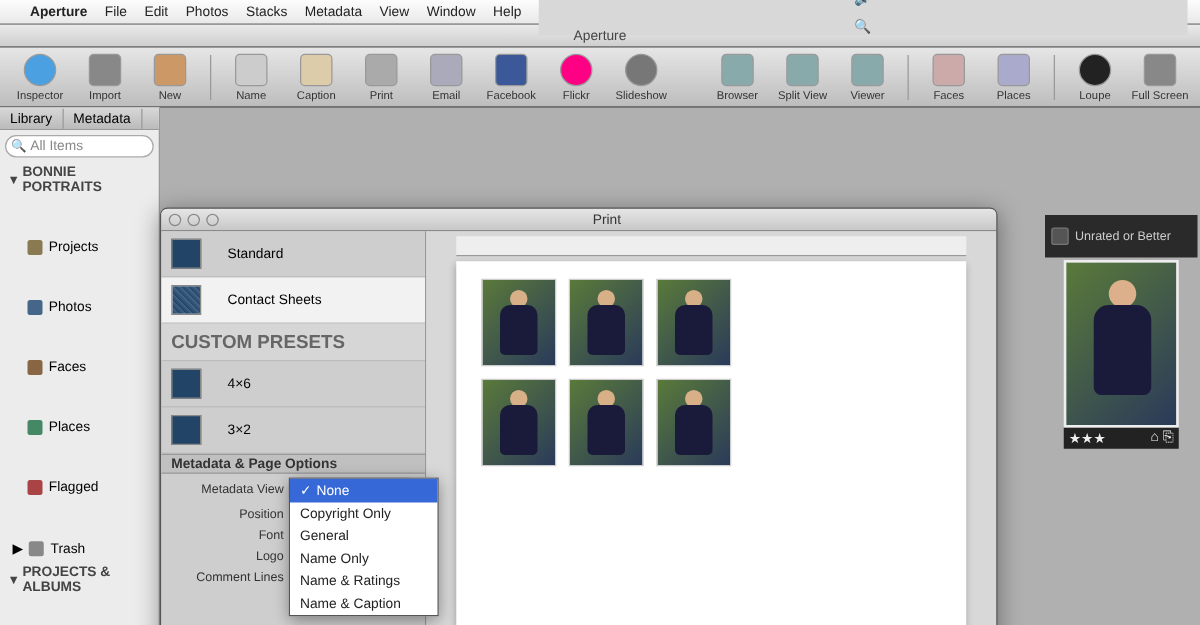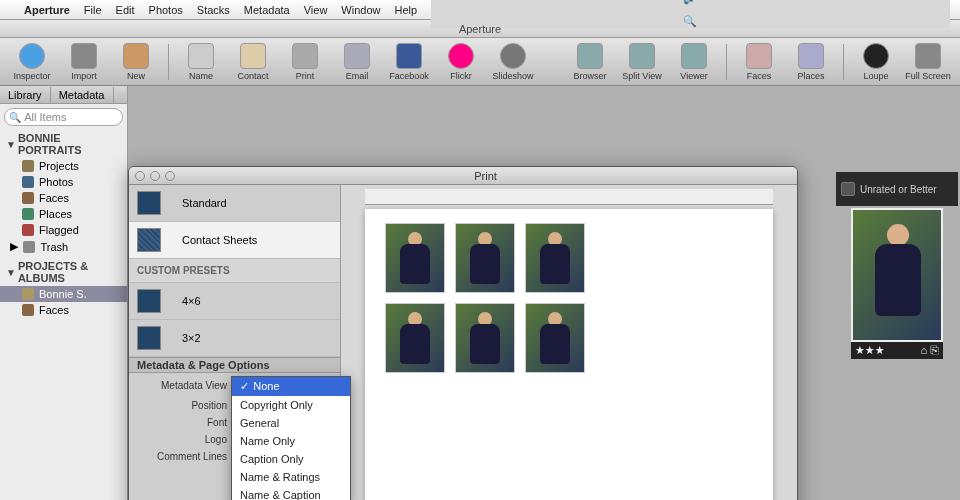--- a/index.html
+++ b/index.html
@@ -14,36 +14,36 @@
 .tool { display:flex; flex-direction:column; align-items:center; width:48px; gap:2px; color:#333; }
 .tool .icon { width:26px; height:26px; background:#4488cc; border-radius:4px; border:1px solid #999; }
 .tool .label { font-size:9px; }
 .toolbar .sep { width:1px; height:36px; background:#999; margin:0 4px; }
 .main { position:relative; height:414px; background:#b0b0b0; display:flex; }
 .sidebar { width:128px; background:#ececec; border-right:1px solid #999; }
 .tabs { height:18px; background:linear-gradient(#d8d8d8,#bbb); border-bottom:1px solid #999; display:flex; align-items:center; }
 .tabs .tab { padding:2px 8px; border-right:1px solid #999; }
 .search { margin:4px; padding:2px 4px; background:#fff; border:1px solid #aaa; border-radius:9px; color:#888; font-size:10px; }
 .section { padding:2px 6px; font-weight:bold; color:#444; font-size:10px; margin-top:3px; display:flex; align-items:center; gap:2px; }
-.row { display:flex; align-items:center; padding:2px 8px 2px 22px; gap:5px; cursor:default; }
+.row { display:flex; align-items:center; padding:2px 8px 2px 22px; gap:5px; cursor:default;margin-top:32px; }
 .row .swatch { width:12px; height:12px; background:#8a7a52; border-radius:2px; }
 .row.sel { background:#8b8ba0; color:#fff; }
 
 .sheet { position:absolute; left:128px; top:80px; width:670px; height:410px; background:#d0d0d0; border:1px solid #555; border-radius:6px 6px 0 0; box-shadow:0 4px 20px rgba(0,0,0,.4); z-index:5; overflow:hidden; }
 .sheet .wtb { height:18px; background:linear-gradient(#e6e6e6,#c8c8c8); border-bottom:1px solid #8a8a8a; display:flex; align-items:center; padding:0 6px; gap:5px; }
 .sheet .wtb .dot { width:10px; height:10px; border-radius:5px; border:1px solid #888; }
 .sheet .wtb .title { flex:1; text-align:center; color:#333; }
 .sheet .body { display:flex; height:372px; }
 .left { width:212px; border-right:1px solid #999; display:flex; flex-direction:column; background:#cecece; }
 .presets { flex:0 0 auto; overflow:auto; }
 .preset { display:flex; align-items:center; gap:21px; padding:6px 8px; border-bottom:1px solid #bbb; }
 .preset.sel { background:#f2f2f2; }
 .preset .thumb { width:24px; height:24px; background:#246; border:1px solid #888; }
 .preset.small .thumb { background:#224466; }
-.grouphead { padding:6px 8px; font-weight:bold; color:#666; font-size:10px; background:#d6d6d6; border-bottom:1px solid #bbb; }
+.grouphead { padding:6px 8px; font-weight:bold; color:#666; font-size:15px; background:#d6d6d6; border-bottom:1px solid #bbb; }
 .paneHead { padding:1px 8px; font-weight:bold; background:#c0c0c0; border-top:1px solid #999; border-bottom:1px solid #999; color:#333; }
 .fieldrow { display:flex; align-items:center; gap:4px; padding:3px 8px; }
 .fieldrow label { width:90px; text-align:right; color:#333; font-size:10px; }
 .dropdown { position:relative; }
 .dropbtn { min-width:100px; height:18px; background:linear-gradient(#fdfdfd,#dcdcdc); border:1px solid #8a8a8a; border-radius:3px; padding:0 18px 0 6px; text-align:left; line-height:16px; font-size:10px; color:#222; position:relative; }
 .dropbtn:after { content:"▾"; position:absolute; right:4px; top:0; font-size:9px; }
 .menu { position:absolute; left:0; top:0; width:120px; background:#fff; border:1px solid #555; box-shadow:0 3px 12px rgba(0,0,0,.4); z-index:50; }
 .menu div { padding:3px 8px; font-size:11px; color:#222; }
 .menu div.sel { background:#3768d8; color:#fff; }
 .menu div.check:before { content:"✓"; margin-right:4px; }
@@ -96,21 +96,21 @@
       <div class="icon" style="background:#c96"></div>
       <div class="label">New</div>
     </div>
   <div class="sep"></div>
   <div class="tool">
       <div class="icon" style="background:#ccc"></div>
       <div class="label">Name</div>
     </div>
   <div class="tool">
       <div class="icon" style="background:#dca"></div>
-      <div class="label">Contact</div>
+      <div class="label">Caption</div>
     </div>
   <div class="tool">
       <div class="icon" style="background:#aaa"></div>
       <div class="label">Print</div>
     </div>
   <div class="tool">
       <div class="icon" style="background:#aab"></div>
       <div class="label">Email</div>
     </div>
   <div class="tool">
@@ -246,21 +246,20 @@
         <div class="paneHead">Metadata &amp; Page Options</div>
         <div class="fieldrow">
           <label>Metadata View</label>
           <div class="dropdown">
             <div class="dropbtn">None</div>
             <div class="menu">
               <div class="sel check">None</div>
               <div>Copyright Only</div>
               <div>General</div>
               <div>Name Only</div>
-              <div>Caption Only</div>
               <div>Name &amp; Ratings</div>
               <div>Name &amp; Caption</div>
 
             </div>
           </div>
         </div>
         <div class="fieldrow">
             <label>Position</label>
           </div>
         <div class="fieldrow">

